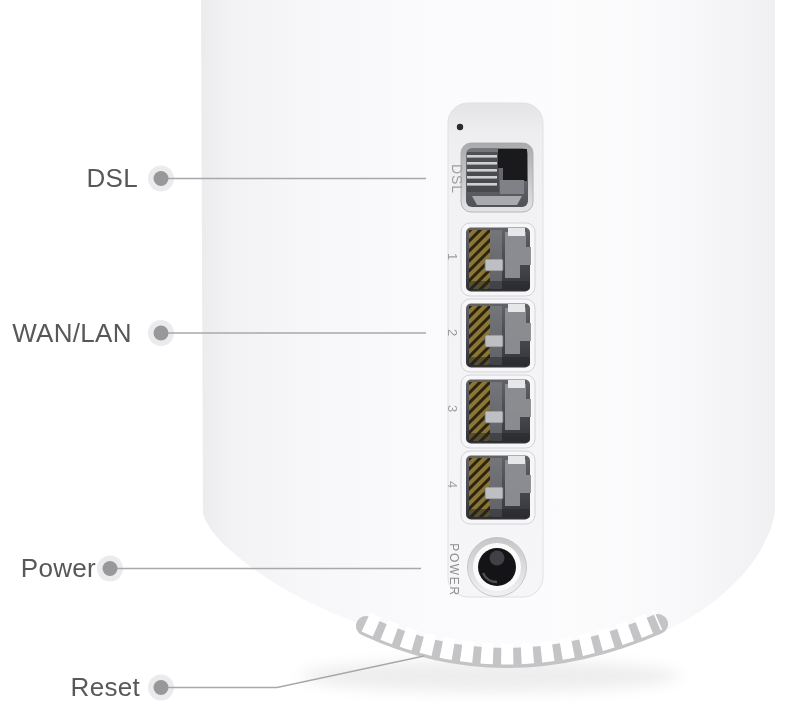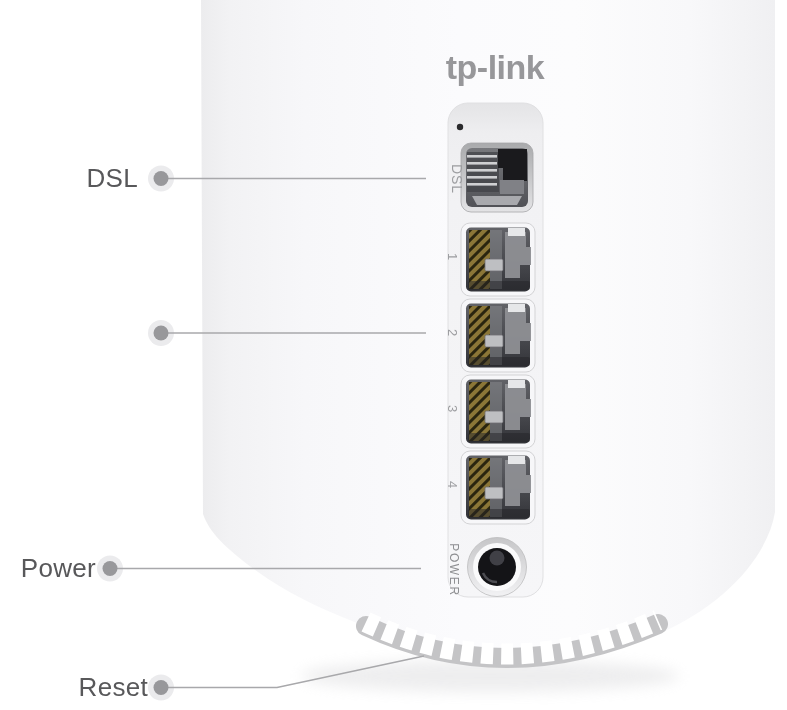--- a/index.html
+++ b/index.html
@@ -30,21 +30,21 @@
     position: absolute;
     color: #58585a;
     font-size: 26px;
     line-height: 31px;
     letter-spacing: 0.3px;
     white-space: nowrap;
   }
   .lbl-dsl   { left: 0; top: 163px; width: 138px; text-align: right; }
   .lbl-wan   { left: 0; top: 313px; width: 144px; text-align: center; line-height: 41px; }
   .lbl-power { left: 0; top: 553px; width: 96px;  text-align: right; }
-  .lbl-reset { left: 8px; top: 672px; width: 140px; text-align: right; }
+  .lbl-reset { left: 0; top: 672px; width: 140px; text-align: right; }
 
   
   .plabel {
     position: absolute;
     transform: translate(-50%, -50%) rotate(90deg);
     white-space: nowrap;
     color: #9c9da0;
     font-size: 14px;
     letter-spacing: 1px;
     line-height: 14px;
@@ -169,28 +169,28 @@
     </g>
 
     <g fill="#98989b">
       <circle cx="161" cy="178.5" r="7.5"></circle>
       <circle cx="161" cy="333" r="7.5"></circle>
       <circle cx="110" cy="568.5" r="7.5"></circle>
       <circle cx="161" cy="687.5" r="7.5"></circle>
     </g>
   </svg>
 
-  <div class="logo">tp-link</div>
 
   <span class="plabel plabel-dsl">DSL</span>
   <span class="plabel plabel-num1">1</span>
   <span class="plabel plabel-num2">2</span>
   <span class="plabel plabel-num3">3</span>
   <span class="plabel plabel-num4">4</span>
   <span class="plabel plabel-power">POWER</span>
 
   <div class="lbl lbl-dsl">DSL</div>
   <div class="lbl lbl-wan">
+    <div>WAN/LAN</div>
   </div>
   <div class="lbl lbl-power">Power</div>
   <div class="lbl lbl-reset">Reset</div>
 
 </div>
 
 </body></html>

